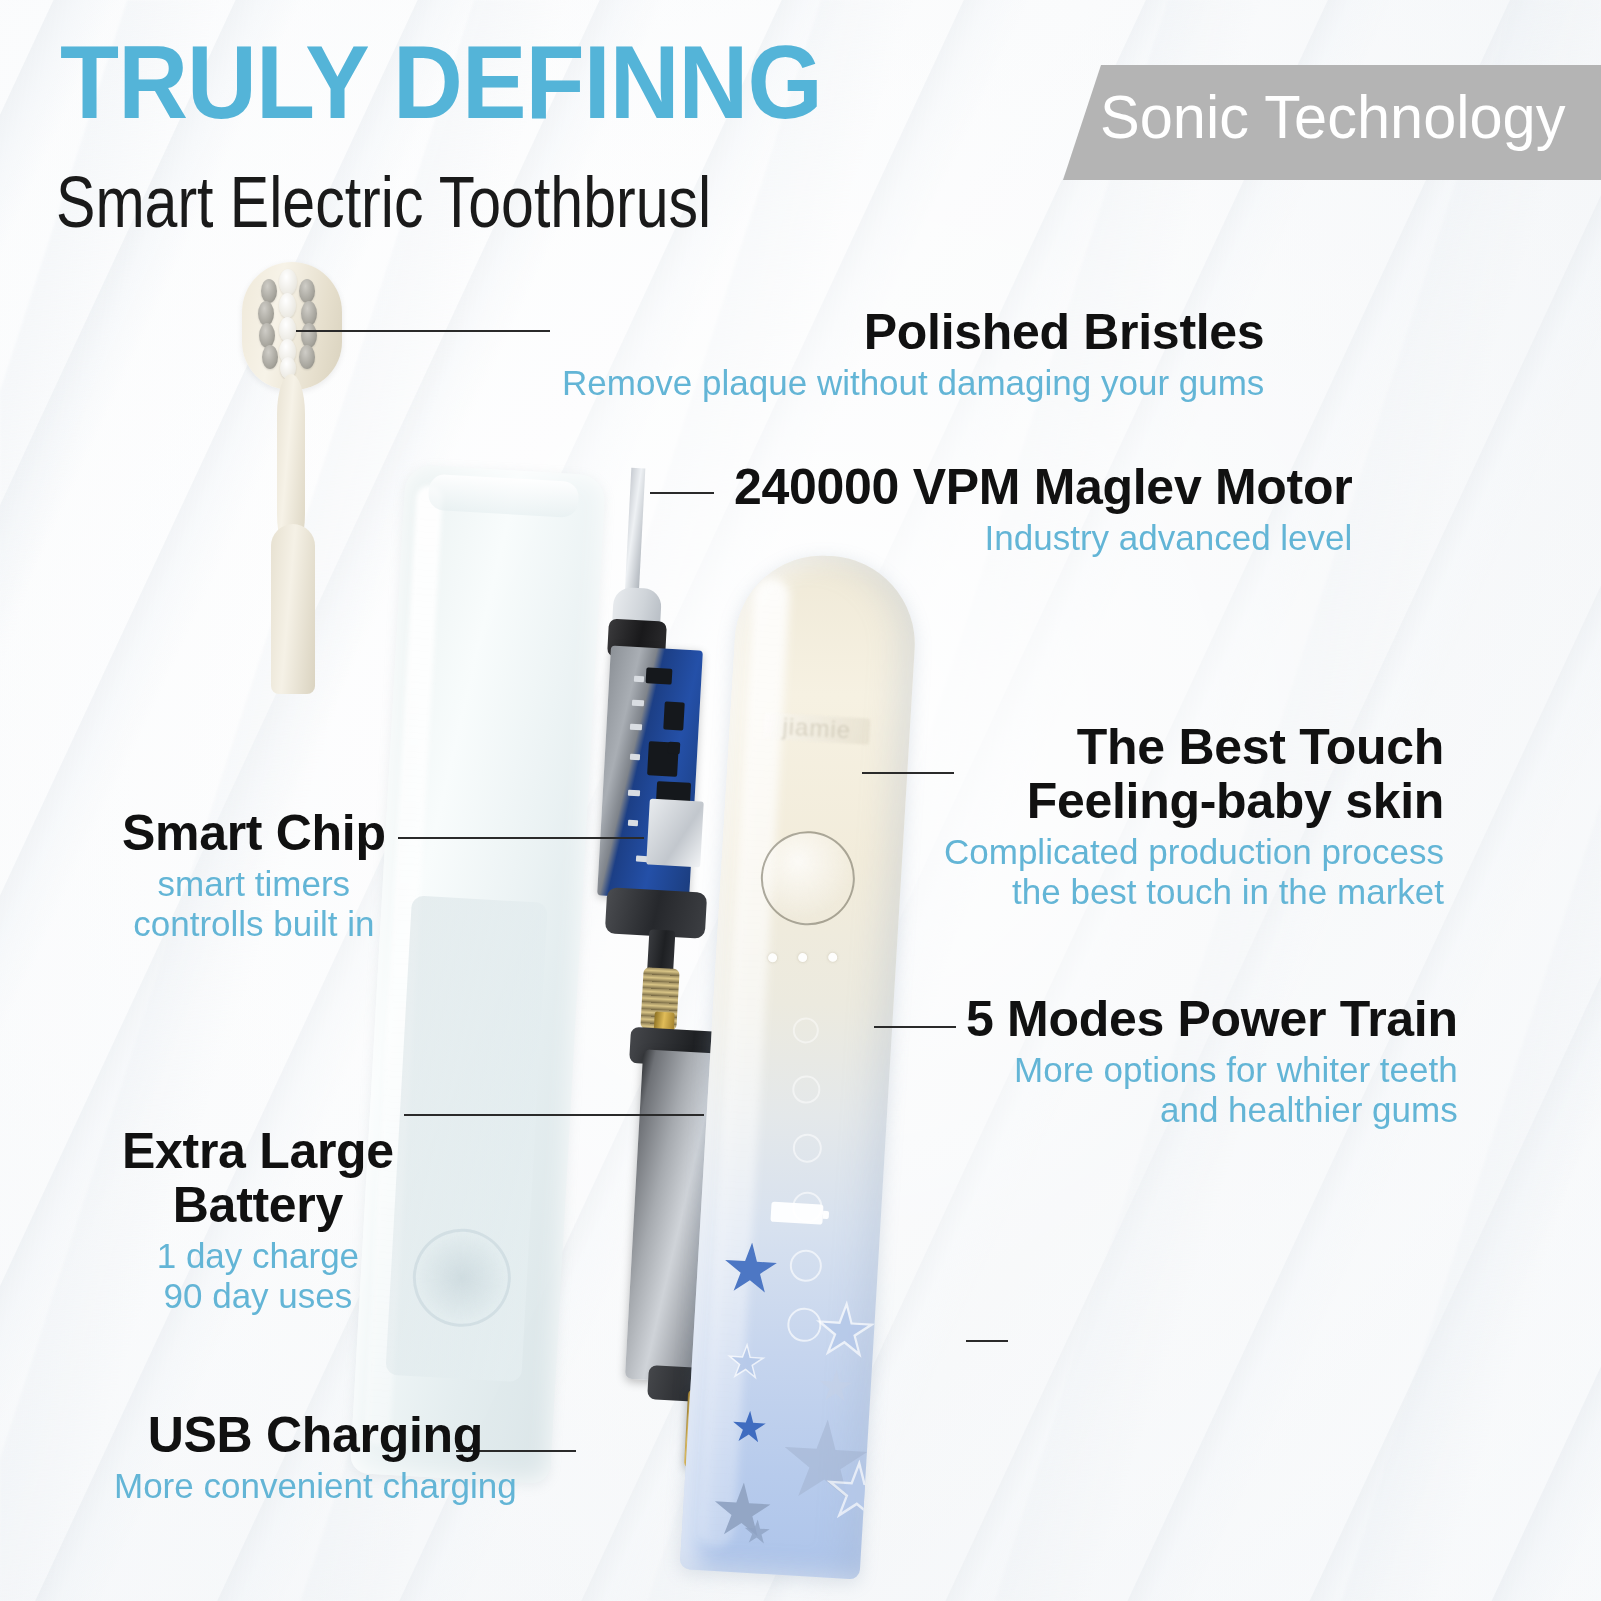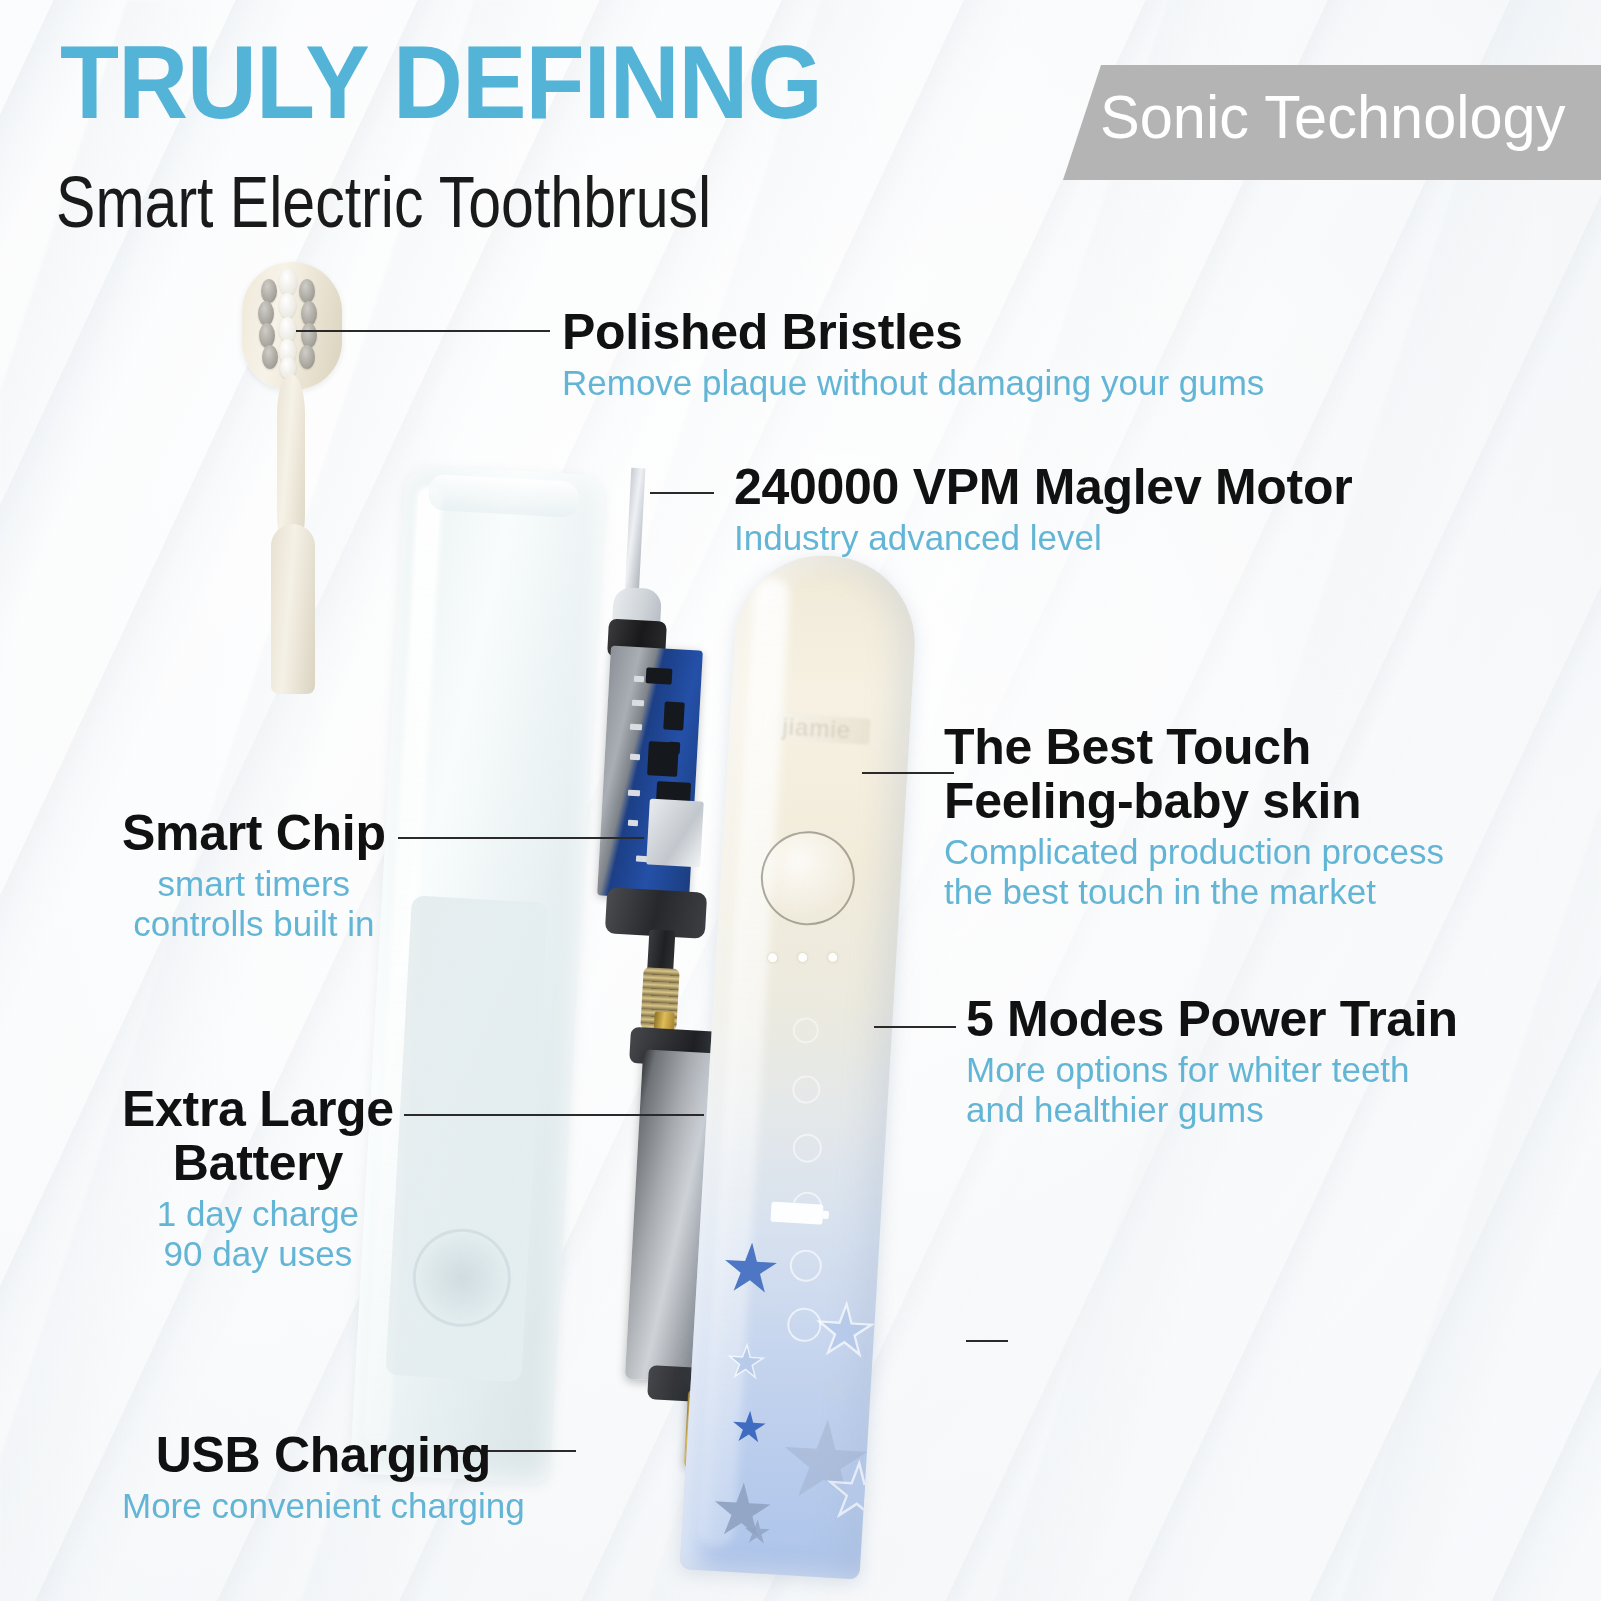--- a/index.html
+++ b/index.html
@@ -71,21 +71,21 @@
   .c-title{
     font-weight:bold;color:#111111;
     font-family:"Liberation Sans Narrow","Liberation Sans",sans-serif;
     font-size:50px;line-height:54px;letter-spacing:-0.3px;white-space:pre-line;
   }
   .c-sub{
     color:#63b5d6;font-weight:400;
     font-family:"Liberation Sans Narrow","Liberation Sans",sans-serif;
     font-size:35px;line-height:40px;white-space:pre-line;margin-top:4px;
   }
-  .callout.right .c-title,.callout.right .c-sub{text-align:left;}
+  .callout.right .c-title,.callout.right .c-sub{text-align:right;}
   .callout.left{text-align:center;}
 
   
   .leader{position:absolute;height:0;border-top:2.2px solid #2a2a2a;}
 
   
   .head-wrap{position:absolute;left:228px;top:262px;width:128px;height:430px;}
   .head-bulb{
     position:absolute;left:14px;top:0;width:100px;height:128px;
     border-radius:50px 50px 48px 48px;
@@ -399,25 +399,25 @@
 
   <div class="callout right" style="left:1008px;top:1308px;">
   </div>
 
   <div class="callout left" style="left:122px;top:806px;">
     <div class="c-title">Smart Chip</div>
     <div class="c-sub">smart timers
 controlls built in</div>
   </div>
 
-  <div class="callout left" style="left:122px;top:1082px;">
+  <div class="callout left" style="left:122px;top:1124px;">
     <div class="c-title">Extra Large
 Battery</div>
     <div class="c-sub">1 day charge
 90 day uses</div>
   </div>
 
-  <div class="callout left" style="left:122px;top:1408px;margin-top:20px;">
+  <div class="callout left" style="left:114px;top:1408px;">
     <div class="c-title">USB Charging</div>
     <div class="c-sub">More convenient charging</div>
   </div>
 
 </div>
 
 </body></html>

